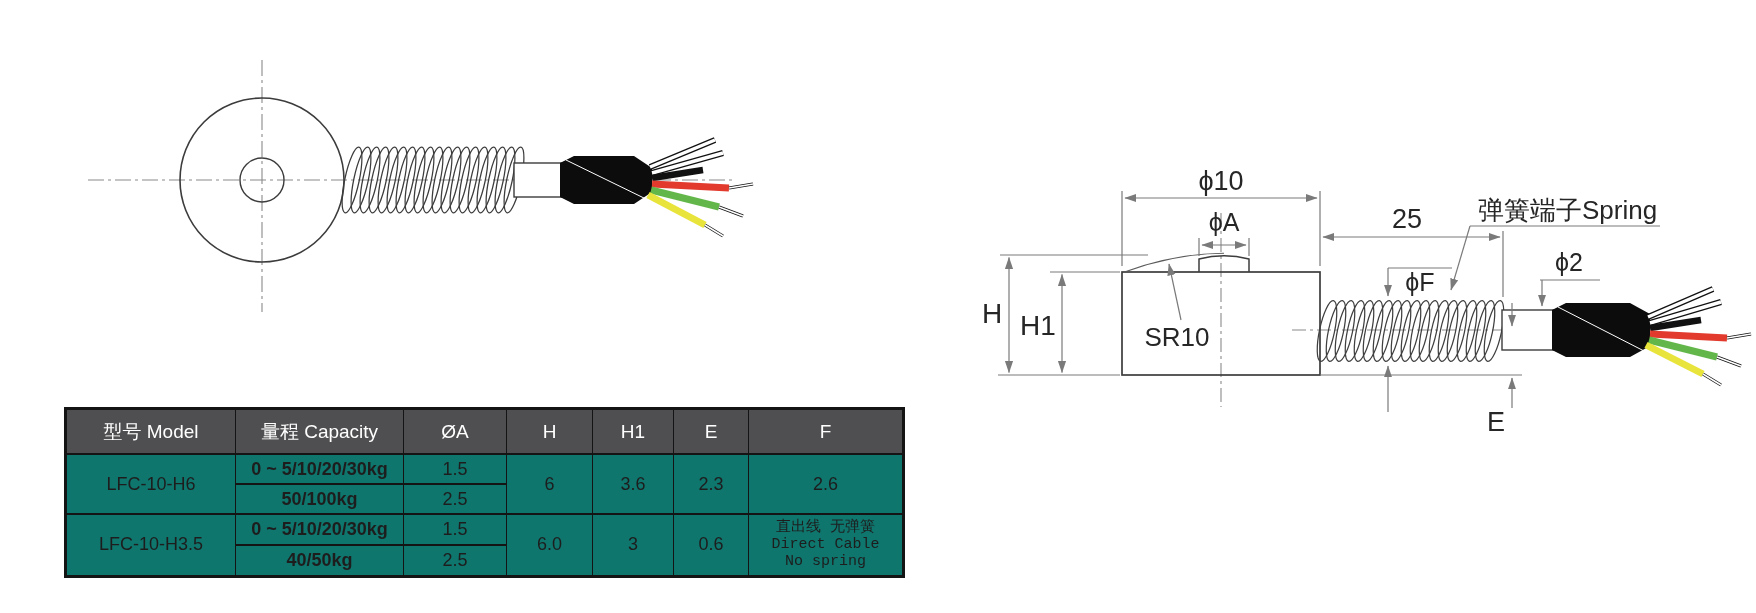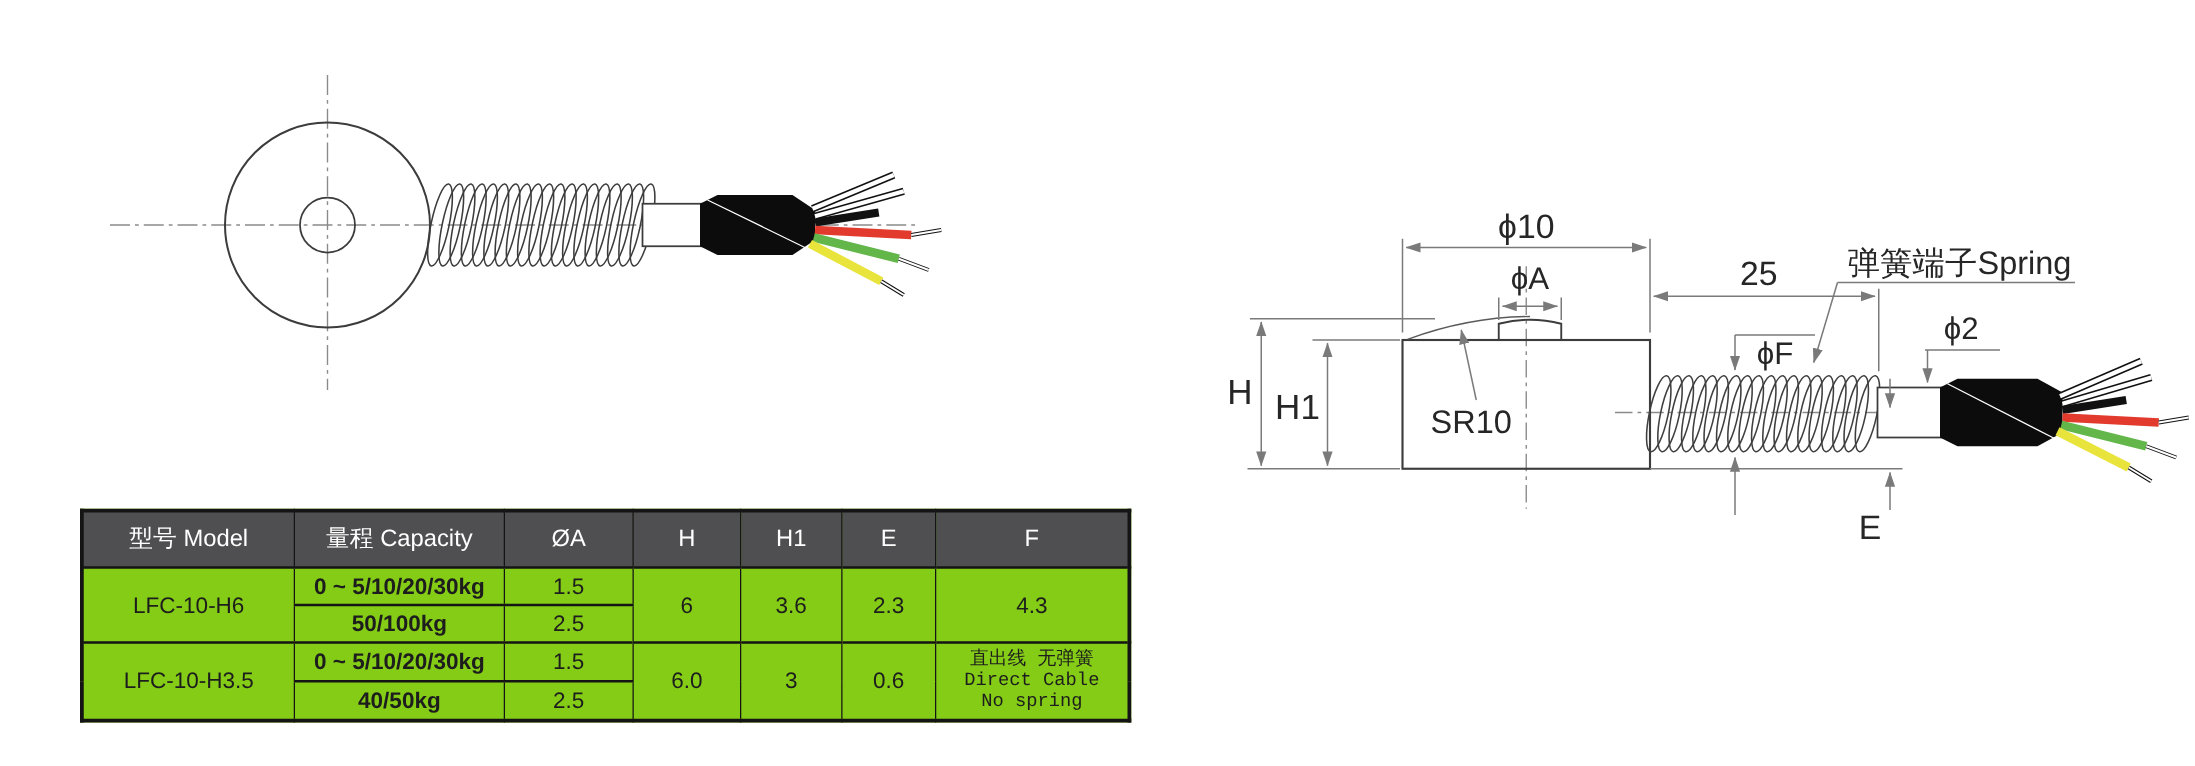--- a/index.html
+++ b/index.html
@@ -1,21 +1,21 @@
 <!DOCTYPE html>
 <html><head>
 <meta charset="utf-8">
 <style>
   html,body{margin:0;padding:0;}
   body{width:1756px;height:613px;position:relative;background:#ffffff;overflow:hidden;
        font-family:"Liberation Sans", sans-serif;}
   #drawing{position:absolute;left:0;top:0;}
   svg text{fill:#262626;}
   .spec-table-wrap{position:absolute;left:64px;top:407px;}
-  table.spec{border-collapse:collapse;table-layout:fixed;width:838px;background:#84cc16;}
+  table.spec{border-collapse:collapse;table-layout:fixed;width:838px;background:#0f766e;}
   table.spec th, table.spec td{
     border-top:2px solid #141414;border-bottom:2px solid #141414;
     border-left:1.5px solid #141414;border-right:1.5px solid #141414;
     text-align:center;vertical-align:middle;padding:0;color:#1d1d1d;
     font-size:18px;line-height:1.15;}
   table.spec{border:3px solid #141414;}
   table.spec th{background:#4f4f51;color:#ffffff;font-weight:400;font-size:19px;height:43px;}
   tr.sub{height:30px;}
   tr.sub2{height:31px;}
   td.model{font-size:19px;}
@@ -208,21 +208,21 @@
       <th>E</th>
       <th>F</th>
     </tr>
     <tr class="sub">
       <td class="model" rowspan="2">LFC-10-H6</td>
       <td class="cap">0 ~ 5/10/20/30kg</td>
       <td>1.5</td>
       <td rowspan="2">6</td>
       <td rowspan="2">3.6</td>
       <td rowspan="2">2.3</td>
-      <td rowspan="2">4.3</td>
+      <td rowspan="2">2.6</td>
     </tr>
     <tr class="sub">
       <td class="cap">50/100kg</td>
       <td>2.5</td>
     </tr>
     <tr class="sub2">
       <td class="model" rowspan="2">LFC-10-H3.5</td>
       <td class="cap">0 ~ 5/10/20/30kg</td>
       <td>1.5</td>
       <td rowspan="2">6.0</td>

